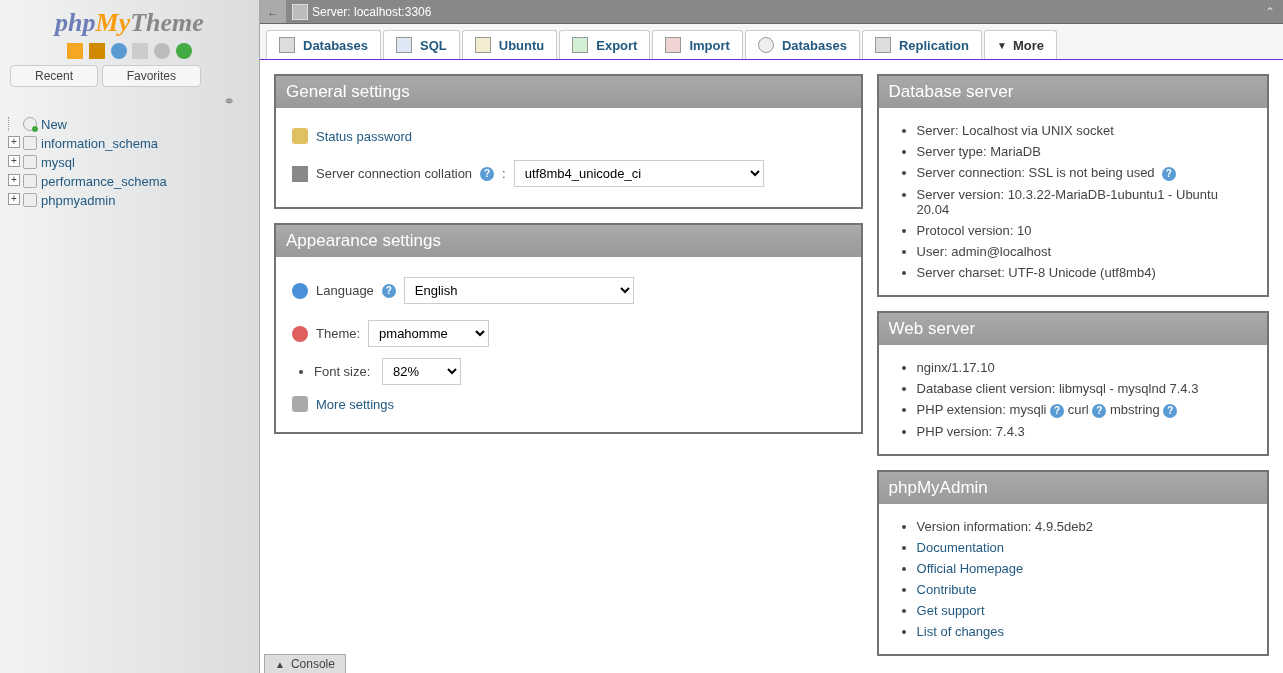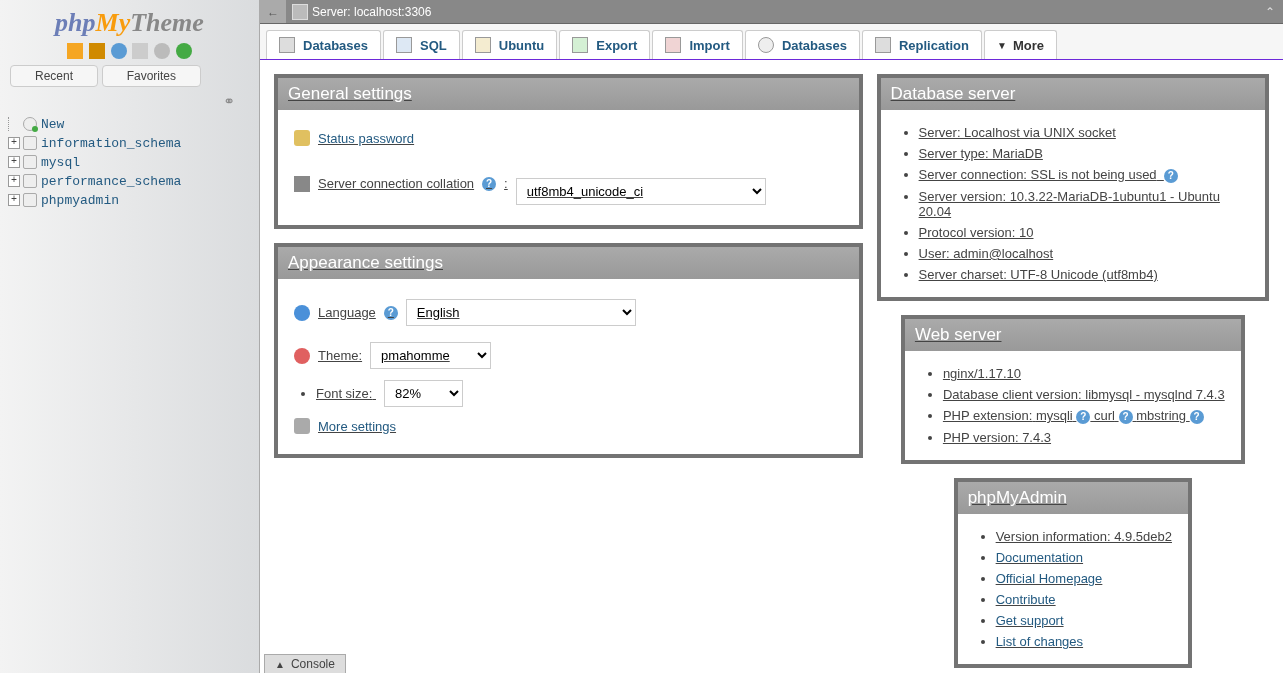--- a/index.html
+++ b/index.html
@@ -11,21 +11,21 @@
   .logo .php { color: #6c7eb7; }
   .logo .my { color: #f89c0e; }
   .logo .admin { color: #888; }
   .iconbar { text-align: center; margin-bottom: 6px; }
   .iconbar span { display: inline-block; width: 16px; height: 16px; margin: 0 1px; vertical-align: middle; }
   .tabrow { text-align: left; padding-left: 10px; margin-bottom: 6px; }
   .tabbtn { display: inline-block; background: #f6f6f6; border: 1px solid #ccc; border-radius: 4px; padding: 3px 24px; font-size: 12px; cursor: pointer; }
   .chainwrap { text-align: right; padding-right: 24px; margin-bottom: 6px; }
   .chain { color: #888; font-size: 14px; }
   .tree { padding-left: 6px; font-size: 13px; }
-  .tree-item { display: flex; align-items: center; padding: 2px 0 2px 2px; font-family: Liberation Mono, monospace; }
+  .tree-item { display: flex; padding: 2px 0 2px 2px; }
   .expander { width: 12px; height: 12px; border: 1px solid #999; background: #fff; text-align: center; line-height: 10px; font-size: 10px; margin-right: 3px; cursor: pointer; }
   .tree-item a { color: #235a81; text-decoration: none; cursor: pointer; }
   .dbicon { display:inline-block; width:14px; height:14px; background:#eee; border:1px solid #aaa; border-radius:2px; margin-right:4px; vertical-align:middle; }
   .newicon { display:inline-block; width:14px; height:14px; background:#eee; border:1px solid #aaa; border-radius:7px; margin-right:4px; vertical-align:middle; position:relative;}
   .newicon:after{content:""; position:absolute; right:-2px; bottom:-2px; width:6px;height:6px;background:#4a4;border-radius:3px;}
 
   
   .main { margin-left: 260px; height: 100vh; display:flex; flex-direction:column; }
   .breadcrumb-bar { background: #888; color: #fff; display:flex; align-items:center; height:24px; font-size:12px; border-bottom:1px solid #666;}
   .bc-back { width:26px; text-align:center; background:#aaa; height:100%; line-height:24px; cursor:pointer; color:#555;}
@@ -34,22 +34,22 @@
   
   .tabbar { background:#f6f6f6; border-bottom:1px solid #6d28d9; padding:6px 6px 0 6px; display:flex; gap:0; overflow:hidden;}
   .toptab { display:flex; align-items:center; background:#fff; border:1px solid #ccc; border-bottom:none; border-radius:3px 3px 0 0; padding:6px 12px; margin-right:2px; cursor:pointer; white-space:nowrap;}
   .toptab .ticon { width:16px; height:16px; margin-right:8px; display:inline-block;}
   .toptab span.lbl { color:#235a81; font-weight:bold; font-size:13px;}
   .toptab.more span.lbl { color:#333; }
   .toptab .caret { margin-right:6px; font-size:10px; color:#333;}
   
   .content { flex:1; overflow:auto; padding:14px; background:#fff; display:flex; gap:14px; align-items:flex-start;}
   .col-left { flex: 1 1 60%; display:flex; flex-direction:column; gap:14px;}
-  .col-right { flex: 1 1 40%; display:flex; flex-direction:column; gap:14px;align-items:center;}
-  .panel { border:4px solid #737373;text-decoration:underline; }
+  .col-right { flex: 1 1 40%; display:flex; flex-direction:column; gap:14px;}
+  .panel { border:2px solid #737373; }
   .panel-h { background:linear-gradient(#aaa,#999); color:#fff; padding:6px 10px; font-size:17px; }
   .panel-b { padding:12px 16px; font-size:13px;}
   .panel-b ul { list-style: disc; padding-left: 22px;}
   .panel-b li { padding:3px 0; }
   .formrow { display:flex; align-items:center; gap:8px; padding:8px 0;}
   .formrow .ficon { width:16px; height:16px; display:inline-block;}
   .linklike { color:#235a81; cursor:pointer;}
   a.linklike { text-decoration:none; }
   select { font-size:13px; padding:4px 24px 4px 6px; border:1px solid #ccc; background:#fff; appearance:auto;}
   .help { display:inline-block; width:14px; height:14px; background:#5a9bd4; color:#fff; border-radius:7px; text-align:center; line-height:14px; font-size:10px; font-weight:bold;}
@@ -162,21 +162,21 @@
         <div class="panel-h">General settings</div>
         <div class="panel-b">
           <div class="formrow">
             <span class="ficon fi-key"></span>
             <a class="linklike">Status password</a>
           </div>
           <div class="formrow">
             <span class="ficon fi-coll"></span>
             <span>Server connection collation</span>
             <span class="help">?</span>:
-            <select style="min-width:250px;margin-top:16px;">
+            <select style="min-width:250px;">
               <option>utf8mb4_unicode_ci</option>
             </select>
           </div>
         </div>
       </div>
 
       <div class="panel">
         <div class="panel-h">Appearance settings</div>
         <div class="panel-b">
           <div class="formrow">

